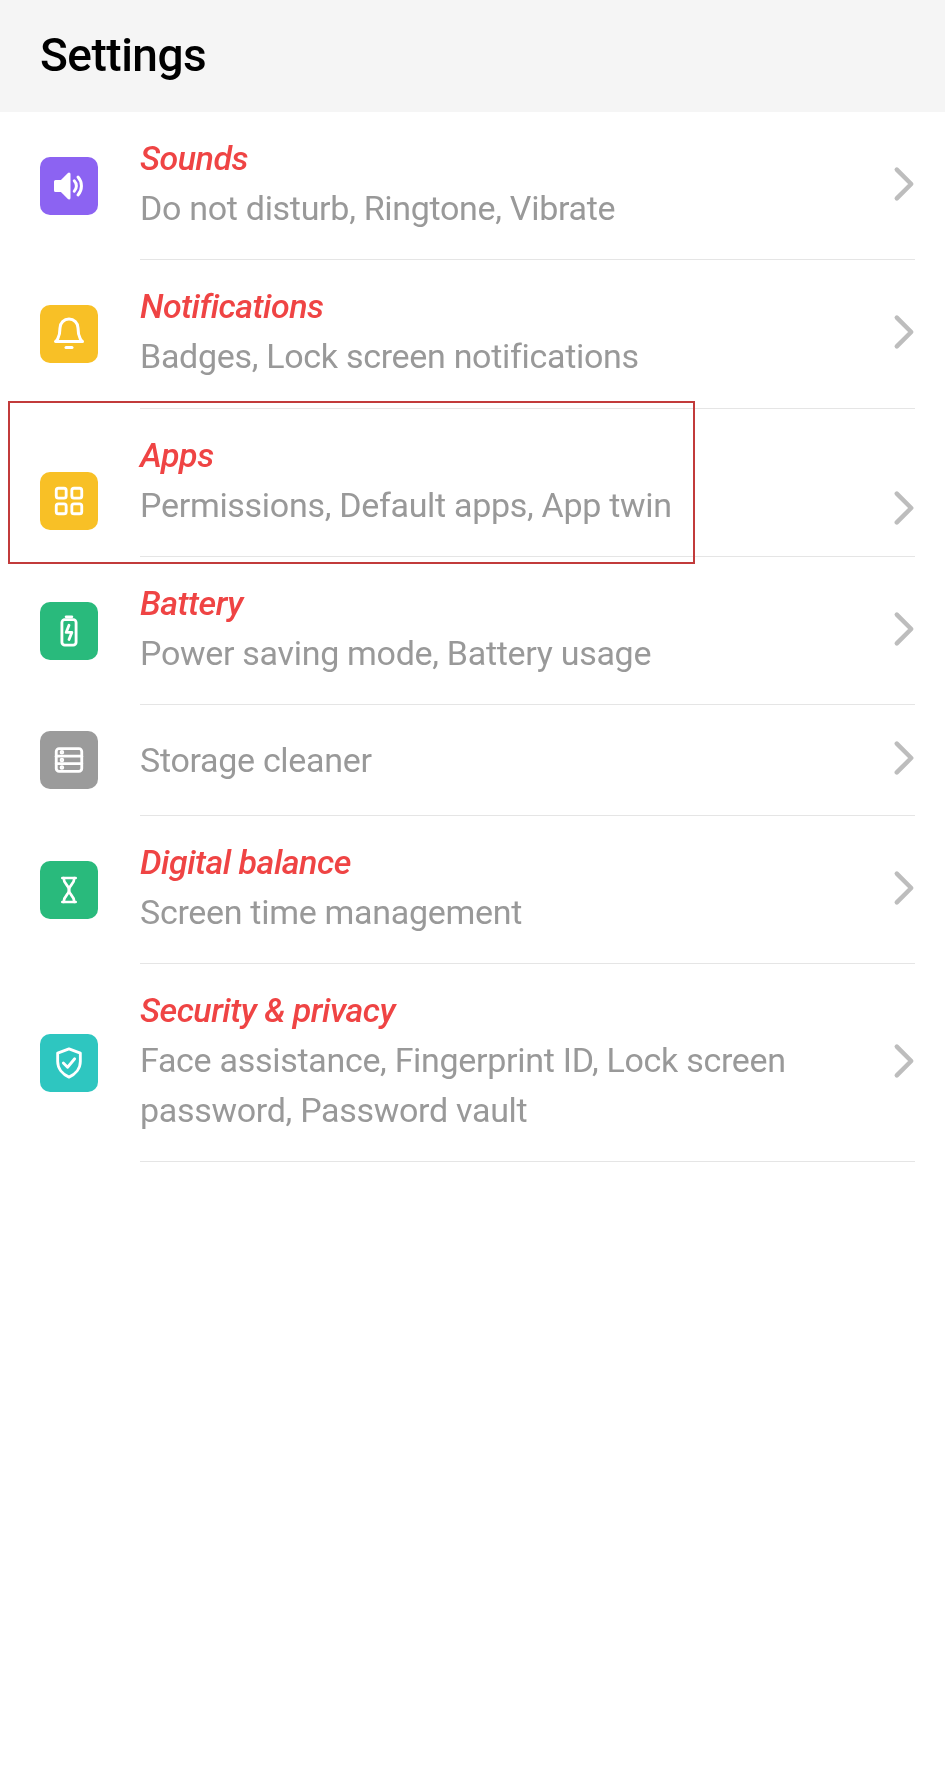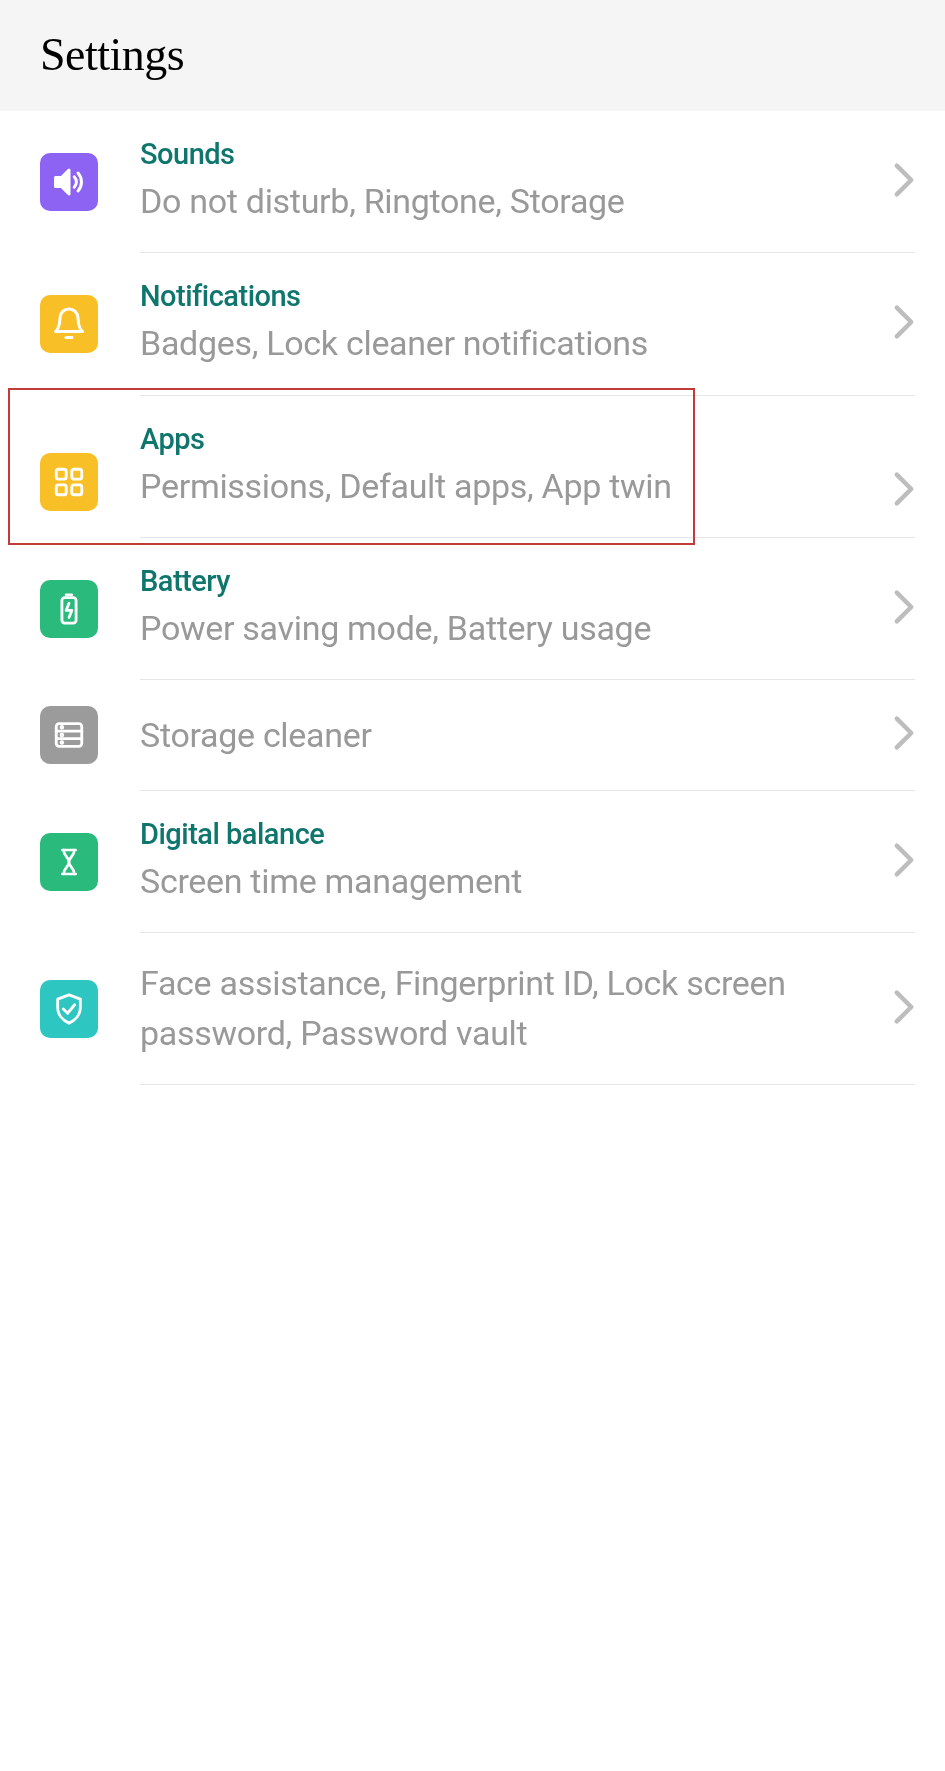--- a/index.html
+++ b/index.html
@@ -4,21 +4,20 @@
   <style>
     * { margin: 0; padding: 0; box-sizing: border-box; }
     body {
       font-family: -apple-system, BlinkMacSystemFont, 'Segoe UI', Roboto, Helvetica, Arial, sans-serif;
       background: #ffffff;
       width: 945px;
     }
     .header {
       background: #f5f5f5;
       padding: 28px 40px 30px;
-      font-family: Liberation Serif, serif;
     }
     .header-title {
       font-size: 46px;
       font-weight: 500;
       color: #000;
       letter-spacing: -0.5px;
     }
     .list {
       background: #ffffff;
     }
@@ -42,25 +41,26 @@
       align-items: center;
       justify-content: center;
       flex-shrink: 0;
       margin-right: 42px;
     }
     .text-col {
       flex: 1;
       min-width: 0;
     }
     .item-title {
-      font-size: 29px;
+      font-size: 34px;
       font-weight: 500;
-      color: #0f766e;
+      color: #ef4444;
       margin-bottom: 6px;
       letter-spacing: -0.5px;
+      font-style: italic;
     }
     .item-sub {
       font-size: 34px;
       color: #999;
       line-height: 1.45;
       letter-spacing: -0.3px;
     }
     .chevron {
       flex-shrink: 0;
       margin-left: 20px;
@@ -88,40 +88,40 @@
   <div class="item">
     <div class="icon-box" style="background:#8c63f2">
       <svg width="36" height="36" viewBox="0 0 24 24" fill="none" stroke="#fff" stroke-width="2" stroke-linecap="round" stroke-linejoin="round">
         <polygon points="3 9 7 9 12 4 12 20 7 15 3 15 3 9" fill="#fff"></polygon>
         <path d="M15.5 8.5a5 5 0 0 1 0 7"></path>
         <path d="M18 6a9 9 0 0 1 0 12"></path>
       </svg>
     </div>
     <div class="text-col">
       <div class="item-title">Sounds</div>
-      <div class="item-sub">Do not disturb, Ringtone, Storage</div>
+      <div class="item-sub">Do not disturb, Ringtone, Vibrate</div>
     </div>
     <div class="chevron">
       <svg width="22" height="36" viewBox="0 0 12 20" fill="none" stroke="#bdbdbd" stroke-width="2.5" stroke-linecap="round" stroke-linejoin="round">
           <polyline points="2 2 10 10 2 18"></polyline>
         </svg>
     </div>
   </div>
   <div class="divider"></div>
 
   <div class="item">
     <div class="icon-box" style="background:#f8c026">
       <svg width="36" height="36" viewBox="0 0 24 24" fill="none" stroke="#fff" stroke-width="2" stroke-linecap="round" stroke-linejoin="round">
         <path d="M18 8a6 6 0 0 0-12 0c0 7-3 9-3 9h18s-3-2-3-9"></path>
         <path d="M10 21h4"></path>
       </svg>
     </div>
     <div class="text-col">
       <div class="item-title">Notifications</div>
-      <div class="item-sub">Badges, Lock cleaner notifications</div>
+      <div class="item-sub">Badges, Lock screen notifications</div>
     </div>
     <div class="chevron">
       <svg width="22" height="36" viewBox="0 0 12 20" fill="none" stroke="#bdbdbd" stroke-width="2.5" stroke-linecap="round" stroke-linejoin="round">
           <polyline points="2 2 10 10 2 18"></polyline>
         </svg>
     </div>
   </div>
   <div class="divider"></div>
 
   <div class="item apps-item">
@@ -210,20 +210,21 @@
   <div class="divider"></div>
 
   <div class="item">
     <div class="icon-box" style="background:#2ec6c0">
       <svg width="34" height="34" viewBox="0 0 24 24" fill="none" stroke="#fff" stroke-width="2" stroke-linecap="round" stroke-linejoin="round">
         <path d="M12 2l8 3v6c0 5-3.5 9-8 11-4.5-2-8-6-8-11V5l8-3z"></path>
         <polyline points="8 12 11 15 16 9"></polyline>
       </svg>
     </div>
     <div class="text-col">
+      <div class="item-title">Security &amp; privacy</div>
       <div class="item-sub">Face assistance, Fingerprint ID, Lock screen password, Password vault</div>
     </div>
     <div class="chevron">
       <svg width="22" height="36" viewBox="0 0 12 20" fill="none" stroke="#bdbdbd" stroke-width="2.5" stroke-linecap="round" stroke-linejoin="round">
           <polyline points="2 2 10 10 2 18"></polyline>
         </svg>
     </div>
   </div>
   <div class="divider"></div>
 

